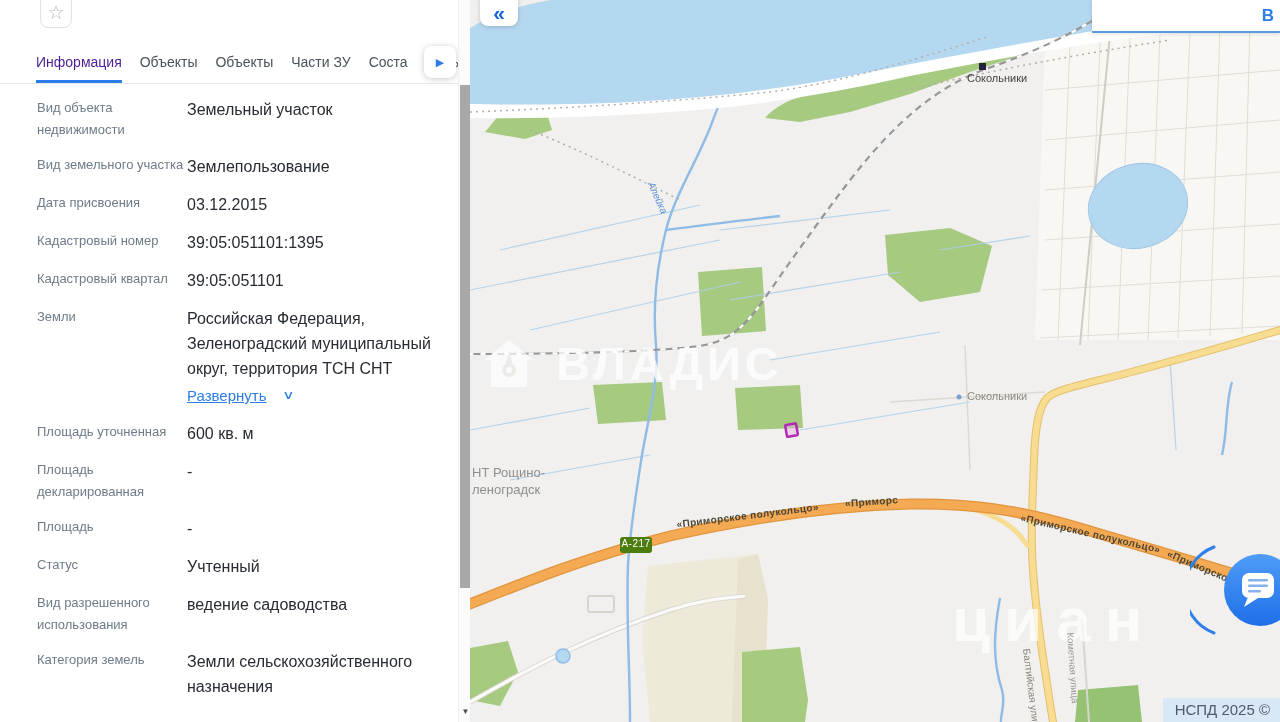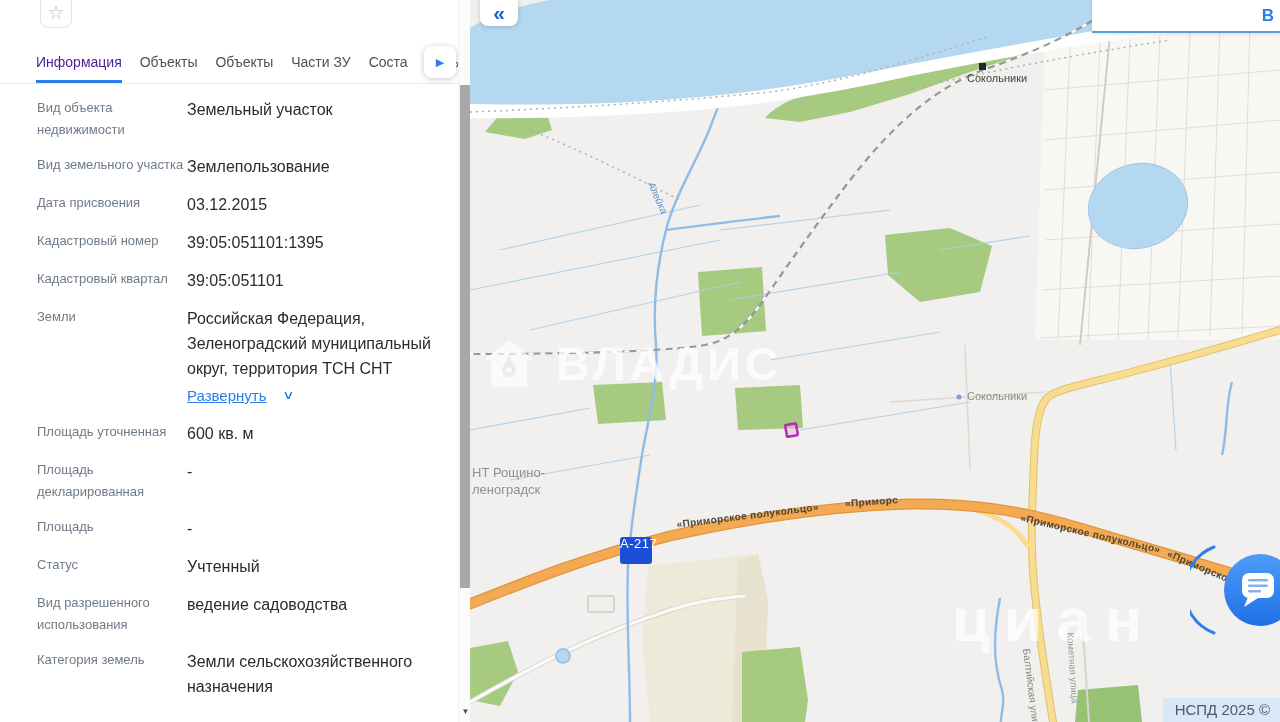--- a/index.html
+++ b/index.html
@@ -32,21 +32,21 @@
   
   #map{position:absolute;left:470px;top:0;width:810px;height:722px;background:#f1f0ee;overflow:hidden;}
   #map svg.base{position:absolute;left:0;top:0;}
   .mlabel{position:absolute;white-space:nowrap;pointer-events:none;z-index:20;}
   .lbl-place{font-size:11px;color:#45453f;}
   .lbl-place2{font-size:11px;color:#8b8b83;}
   .lbl-road{font-size:10px;font-weight:bold;color:#4c4636;letter-spacing:.4px;}
   .lbl-river{font-size:10px;color:#5b8fd0;font-style:italic;}
   .lbl-street{font-size:10px;color:#85857a;}
   .lbl-snt{font-size:13px;line-height:17px;color:#8f8f8f;}
-  .badge{position:absolute;z-index:20;background:#1d4ed8;color:#fff;font-size:13px;line-height:13px;width:32px;height:27px;
+  .badge{position:absolute;z-index:20;background:#4d7c0f;color:#fff;font-size:10px;line-height:13px;width:32px;height:16px;
     text-align:center;border-radius:3px;letter-spacing:.5px;}
   .collapse-btn{position:absolute;left:10px;top:-8px;width:38px;height:34px;background:#fff;border-radius:8px;z-index:25;
     box-shadow:0 1px 5px rgba(0,0,0,.18);display:flex;align-items:flex-end;justify-content:center;
     color:#1565d8;font-size:21px;font-weight:bold;line-height:26px;cursor:pointer;}
   .topbox{position:absolute;left:622px;top:0;width:188px;height:33px;background:#fff;z-index:25;
     border-bottom:2px solid #5b9bd9;box-shadow:0 1px 4px rgba(0,0,0,.12);}
   .topbox .frag{position:absolute;right:6px;top:6px;color:#2b7de9;font-size:17px;font-weight:bold;}
   .wm-vladis{position:absolute;left:12px;top:336px;z-index:15;display:flex;align-items:center;gap:20px;opacity:.8;}
   .wm-vladis .wm-text{font-size:47px;font-weight:bold;color:rgba(255,255,255,.95);letter-spacing:4px;}
   .wm-cian{position:absolute;left:482px;top:584px;z-index:15;font-size:62px;font-weight:bold;

